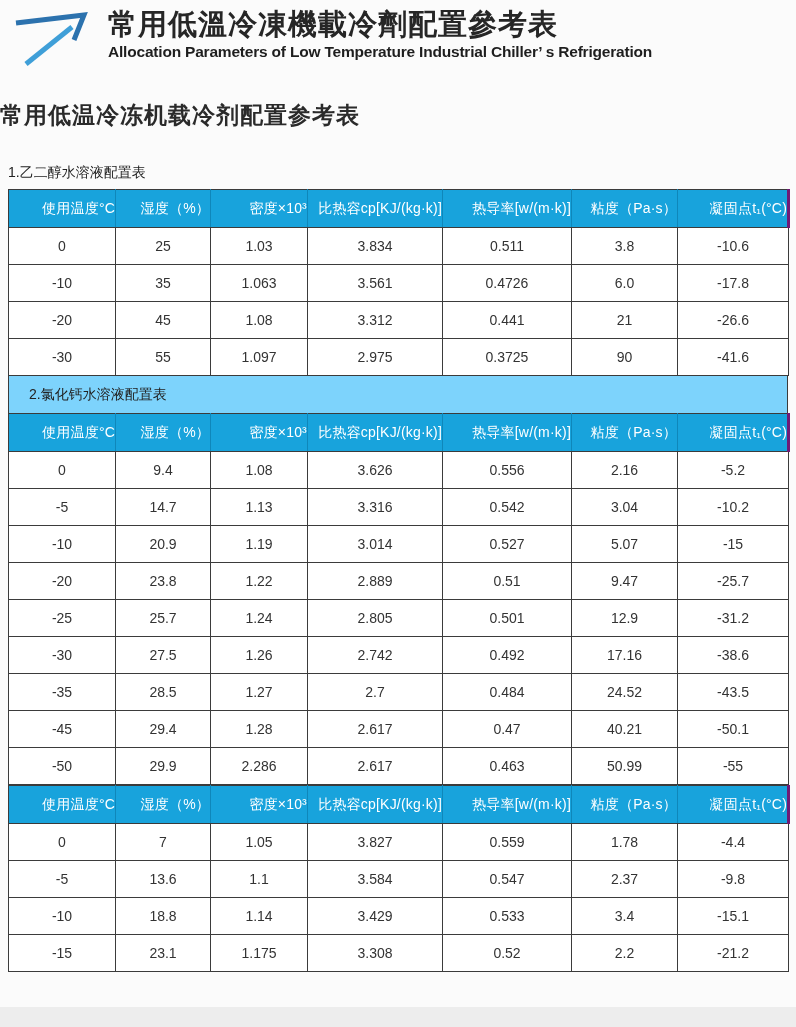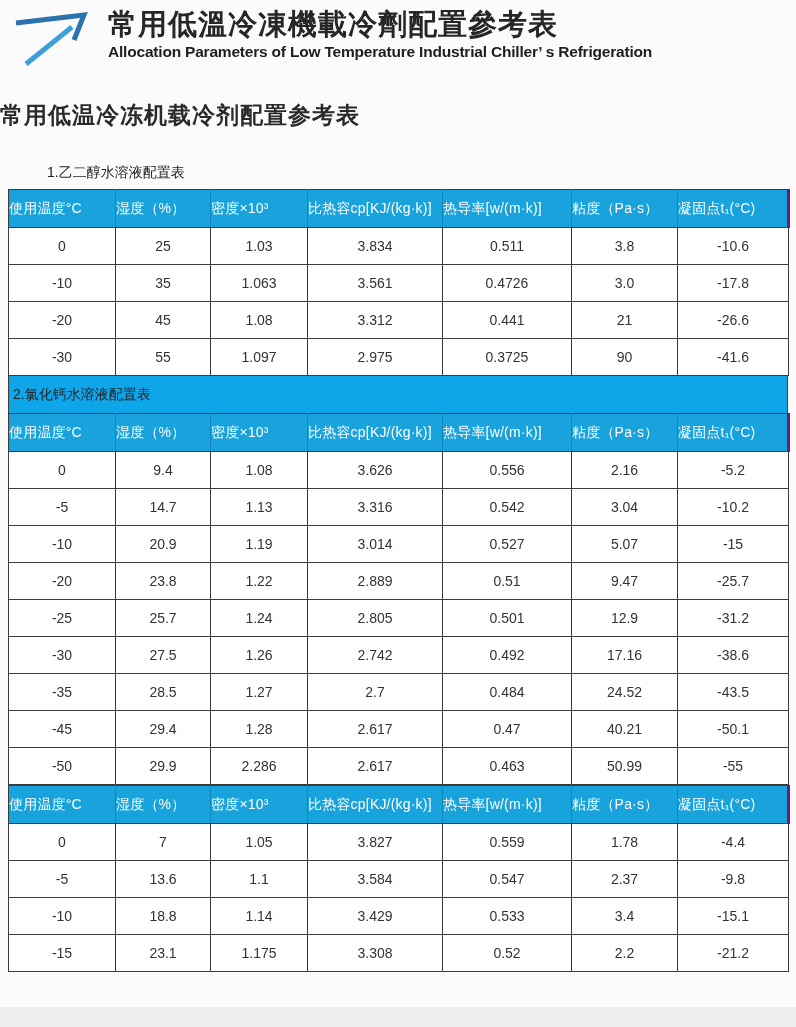--- a/index.html
+++ b/index.html
@@ -46,50 +46,49 @@
   }
 
   
   #sections { margin: 28px 8px 0 8px; }
 
   .section-label {
     font-size: 14px;
     color: #222;
     height: 37px;
     line-height: 37px;
-    padding-left: 4px;
-    background: #0ea5e9;
+    padding-left: 20px;
+    background: #7dd3fc;
     border-left: 1px solid #3b3b3b;
     border-right: 1px solid #3b3b3b;
   }
   .section-label.first {
     border: none;
     background: transparent;
     height: 30px;
     line-height: 26px;
     padding-left: 0;
-    margin-left: 39px;
   }
 
   table {
     border-collapse: collapse;
     width: 780px;
     table-layout: fixed;
   }
   col.c1 { width: 107px; } col.c2 { width: 95px; }  col.c3 { width: 97px; }
   col.c4 { width: 135px; } col.c5 { width: 129px; } col.c6 { width: 106px; }
   col.c7 { width: 111px; }
 
   th {
     height: 38px;
     background: #18a3dc;
     color: #ffffff;
     font-size: 14px;
     font-weight: 500;
-    text-align: left;
+    text-align: right;
     border-top: 1px solid #3b3b3b;
     border-bottom: 1px solid #3b3b3b;
     border-left: 1px solid #0f87ba;
     border-right: 1px solid #0f87ba;
     letter-spacing: 0.2px;
   }
   th:first-child { border-left: 1px solid #3b3b3b; }
   th:last-child  { border-right: 3px solid #701a75; }
 
   td {
@@ -156,21 +155,21 @@
           <td>0.511</td>
           <td>3.8</td>
           <td>-10.6</td>
         </tr>
         <tr>
           <td>-10</td>
           <td>35</td>
           <td>1.063</td>
           <td>3.561</td>
           <td>0.4726</td>
-          <td>3.0</td>
+          <td>6.0</td>
           <td>-17.8</td>
         </tr>
         <tr>
           <td>-20</td>
           <td>45</td>
           <td>1.08</td>
           <td>3.312</td>
           <td>0.441</td>
           <td>21</td>
           <td>-26.6</td>

